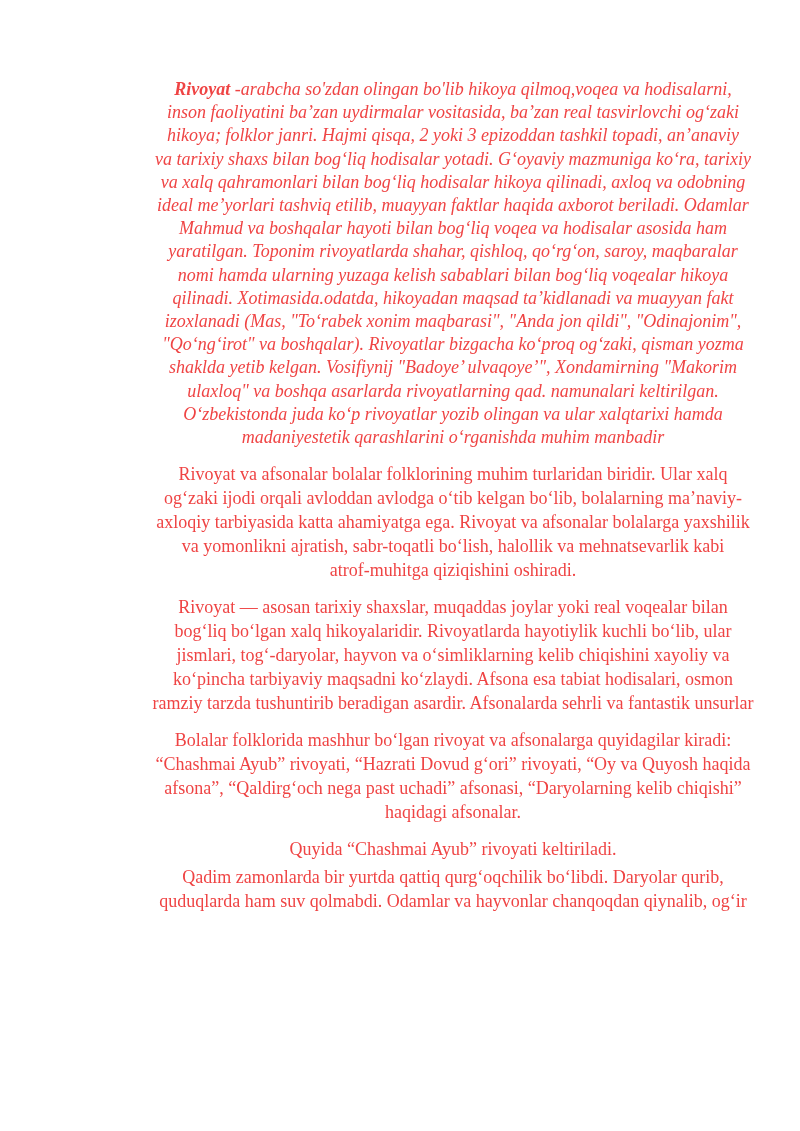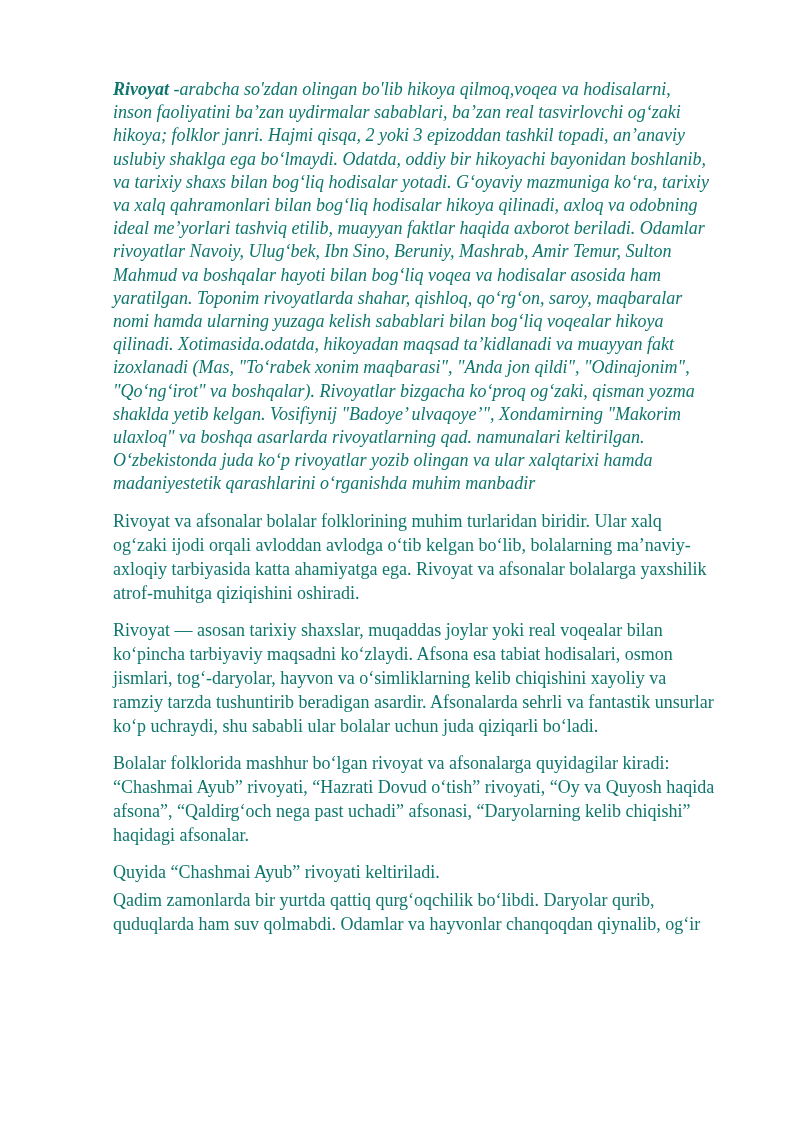--- a/index.html
+++ b/index.html
@@ -7,21 +7,22 @@
     padding: 0;
     background: #ffffff;
   }
   .page {
     position: relative;
     width: 800px;
     height: 1033px;
     background: #ffffff;
     overflow: hidden;
     font-family: "Liberation Serif", serif;
-    color: #0f766e;
+    color: #ef4444;
+    text-align: center;
   }
   .doc {
     position: absolute;
     left: 113px;
     top: 78px;
     width: 680px;
   }
   .para {
     margin: 0 0 13px 0;
     font-size: 18px;
@@ -43,54 +44,53 @@
     font-weight: bold;
   }
 </style>
 </head>
 <body>
 
 <div class="page">
   <div class="doc">
       <p class="para italic">
         <span class="line"><b class="lead">Rivoyat</b> -arabcha so'zdan olingan bo'lib hikoya qilmoq,voqea va hodisalarni,</span>
-        <span class="line">inson faoliyatini ba’zan uydirmalar sabablari, ba’zan real tasvirlovchi ogʻzaki</span>
+        <span class="line">inson faoliyatini ba’zan uydirmalar vositasida, ba’zan real tasvirlovchi ogʻzaki</span>
         <span class="line">hikoya; folklor janri. Hajmi qisqa, 2 yoki 3 epizoddan tashkil topadi, an’anaviy</span>
-        <span class="line">uslubiy shaklga ega boʻlmaydi. Odatda, oddiy bir hikoyachi bayonidan boshlanib,</span>
         <span class="line">va tarixiy shaxs bilan bogʻliq hodisalar yotadi. Gʻoyaviy mazmuniga koʻra, tarixiy</span>
         <span class="line">va xalq qahramonlari bilan bogʻliq hodisalar hikoya qilinadi, axloq va odobning</span>
         <span class="line">ideal me’yorlari tashviq etilib, muayyan faktlar haqida axborot beriladi. Odamlar</span>
-        <span class="line">rivoyatlar Navoiy, Ulugʻbek, Ibn Sino, Beruniy, Mashrab, Amir Temur, Sulton</span>
         <span class="line">Mahmud va boshqalar hayoti bilan bogʻliq voqea va hodisalar asosida ham</span>
         <span class="line">yaratilgan. Toponim rivoyatlarda shahar, qishloq, qoʻrgʻon, saroy, maqbaralar</span>
         <span class="line">nomi hamda ularning yuzaga kelish sabablari bilan bogʻliq voqealar hikoya</span>
         <span class="line">qilinadi. Xotimasida.odatda, hikoyadan maqsad ta’kidlanadi va muayyan fakt</span>
         <span class="line">izoxlanadi (Mas, "Toʻrabek xonim maqbarasi", "Anda jon qildi", "Odinajonim",</span>
         <span class="line">"Qoʻngʻirot" va boshqalar). Rivoyatlar bizgacha koʻproq ogʻzaki, qisman yozma</span>
         <span class="line">shaklda yetib kelgan. Vosifiynij "Badoye’ ulvaqoye’", Xondamirning "Makorim</span>
         <span class="line">ulaxloq" va boshqa asarlarda rivoyatlarning qad. namunalari keltirilgan.</span>
         <span class="line">Oʻzbekistonda juda koʻp rivoyatlar yozib olingan va ular xalqtarixi hamda</span>
         <span class="line">madaniyestetik qarashlarini oʻrganishda muhim manbadir</span>
       </p>
       <p class="para">
         <span class="line">Rivoyat va afsonalar bolalar folklorining muhim turlaridan biridir. Ular xalq</span>
         <span class="line">ogʻzaki ijodi orqali avloddan avlodga oʻtib kelgan boʻlib, bolalarning ma’naviy-</span>
         <span class="line">axloqiy tarbiyasida katta ahamiyatga ega. Rivoyat va afsonalar bolalarga yaxshilik</span>
+        <span class="line">va yomonlikni ajratish, sabr-toqatli boʻlish, halollik va mehnatsevarlik kabi</span>
         <span class="line">atrof-muhitga qiziqishini oshiradi.</span>
       </p>
       <p class="para">
         <span class="line">Rivoyat — asosan tarixiy shaxslar, muqaddas joylar yoki real voqealar bilan</span>
+        <span class="line">bogʻliq boʻlgan xalq hikoyalaridir. Rivoyatlarda hayotiylik kuchli boʻlib, ular</span>
+        <span class="line">jismlari, togʻ-daryolar, hayvon va oʻsimliklarning kelib chiqishini xayoliy va</span>
         <span class="line">koʻpincha tarbiyaviy maqsadni koʻzlaydi. Afsona esa tabiat hodisalari, osmon</span>
-        <span class="line">jismlari, togʻ-daryolar, hayvon va oʻsimliklarning kelib chiqishini xayoliy va</span>
         <span class="line">ramziy tarzda tushuntirib beradigan asardir. Afsonalarda sehrli va fantastik unsurlar</span>
-        <span class="line">koʻp uchraydi, shu sababli ular bolalar uchun juda qiziqarli boʻladi.</span>
       </p>
       <p class="para">
         <span class="line">Bolalar folklorida mashhur boʻlgan rivoyat va afsonalarga quyidagilar kiradi:</span>
-        <span class="line">“Chashmai Ayub” rivoyati, “Hazrati Dovud oʻtish” rivoyati, “Oy va Quyosh haqida</span>
+        <span class="line">“Chashmai Ayub” rivoyati, “Hazrati Dovud gʻori” rivoyati, “Oy va Quyosh haqida</span>
         <span class="line">afsona”, “Qaldirgʻoch nega past uchadi” afsonasi, “Daryolarning kelib chiqishi”</span>
         <span class="line">haqidagi afsonalar.</span>
       </p>
       <p class="para">
         <span class="line">Quyida “Chashmai Ayub” rivoyati keltiriladi.</span>
       </p>
       <p class="para tight">
         <span class="line">Qadim zamonlarda bir yurtda qattiq qurgʻoqchilik boʻlibdi. Daryolar qurib,</span>
         <span class="line">quduqlarda ham suv qolmabdi. Odamlar va hayvonlar chanqoqdan qiynalib, ogʻir</span>
       </p>

